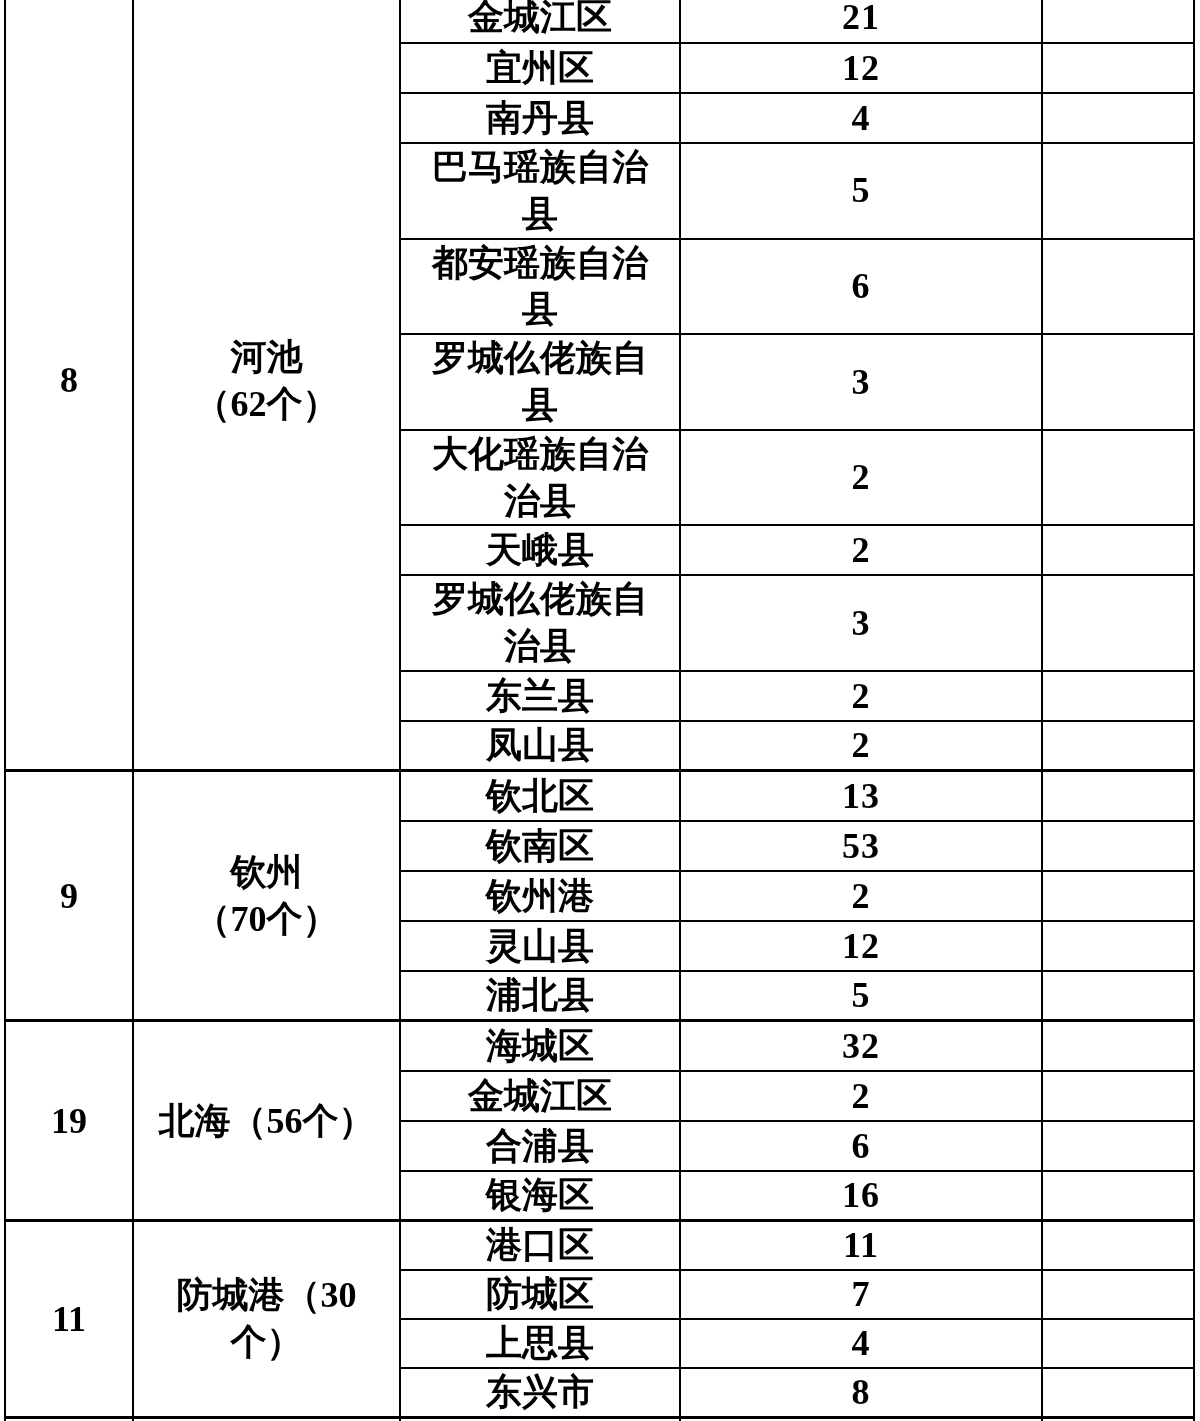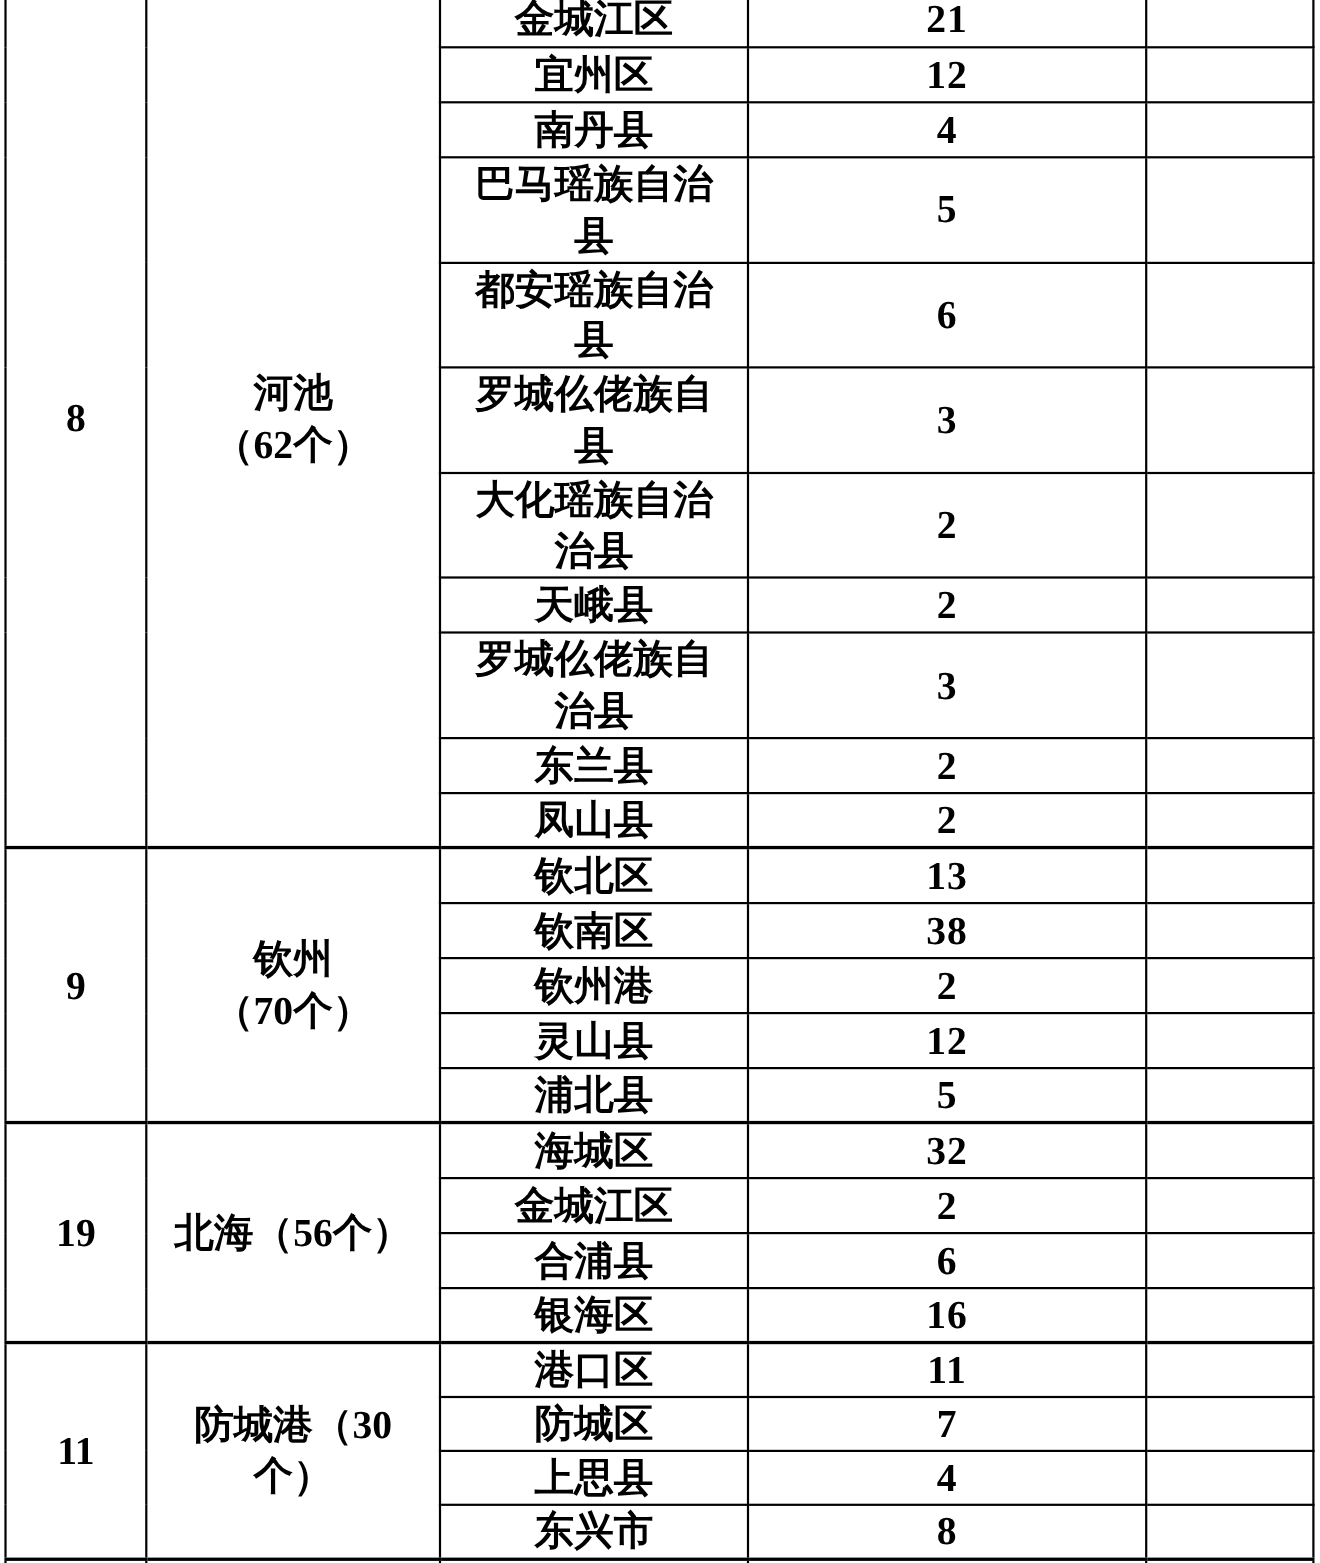--- a/index.html
+++ b/index.html
@@ -117,21 +117,21 @@
       <tr class="group-start">
         <td class="no-cell" rowspan="5">9</td>
         <td class="city-cell" rowspan="5">钦州
 （70个）</td>
         <td class="district-cell">钦北区</td>
         <td class="count-cell">13</td>
         <td class="empty-cell"></td>
       </tr>
       <tr class="">
         <td class="district-cell">钦南区</td>
-        <td class="count-cell">38</td>
+        <td class="count-cell">53</td>
         <td class="empty-cell"></td>
       </tr>
       <tr class="">
         <td class="district-cell">钦州港</td>
         <td class="count-cell">2</td>
         <td class="empty-cell"></td>
       </tr>
       <tr class="">
         <td class="district-cell">灵山县</td>
         <td class="count-cell">12</td>

